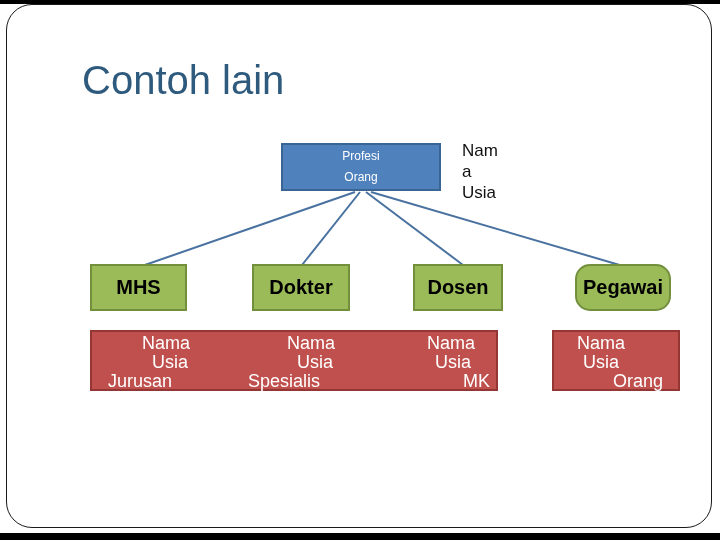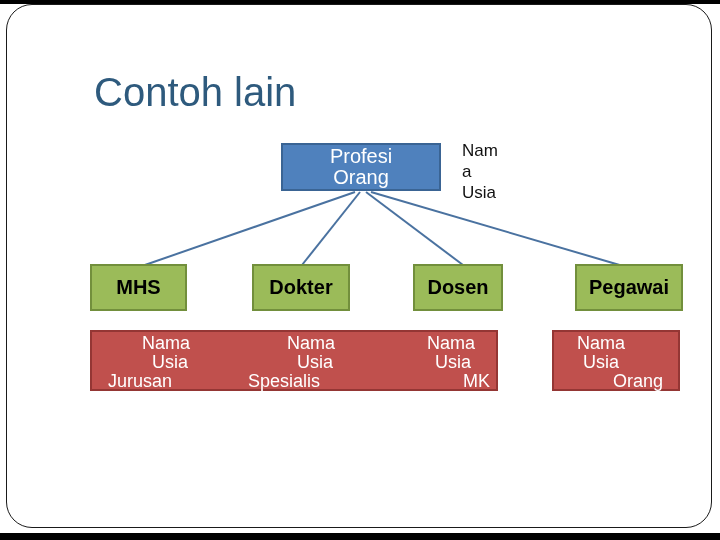--- a/index.html
+++ b/index.html
@@ -8,44 +8,44 @@
     font-family:"Liberation Sans",sans-serif;overflow:hidden;
   }
   .edge-bar{position:absolute;left:0;width:720px;background:#000000;}
   .edge-bar.top{top:0;height:4px;}
   .edge-bar.bottom{top:533px;height:7px;}
   .slide-frame{
     position:absolute;left:6px;top:4px;width:706px;height:524px;
     border:1px solid #1a1a1a;border-radius:26px;background:#ffffff;box-sizing:border-box;
   }
   .slide-title{
-    position:absolute;left:82px;top:58px;margin:12px;
+    position:absolute;left:82px;top:58px;margin:0;
     font-size:40px;font-weight:normal;color:#2e5a7d;white-space:nowrap;
   }
   .root-box{
     position:absolute;left:281px;top:143px;width:160px;height:48px;
     background:#4f81bd;border:2px solid #3a6494;box-sizing:border-box;
     display:flex;flex-direction:column;align-items:center;justify-content:center;
-    color:#ffffff;font-size:20px;line-height:21px;
+    color:#ffffff;font-size:12px;line-height:21px;
   }
   .annotation{
     position:absolute;left:462px;top:140px;
     color:#111111;font-size:17px;line-height:21px;
   }
   .connectors{position:absolute;left:0;top:0;width:720px;height:540px;pointer-events:none;}
   .subtype{
     position:absolute;top:264px;height:47px;
     background:#9bbb59;border:2px solid #728f3c;box-sizing:border-box;
     display:flex;align-items:center;justify-content:center;
     color:#000000;font-weight:bold;font-size:20px;
   }
   .subtype.mhs{left:90px;width:97px;}
   .subtype.dokter{left:252px;width:98px;}
   .subtype.dosen{left:413px;width:90px;}
-  .subtype.pegawai{left:575px;width:108px;}
+  .subtype.pegawai{left:575px;width:96px;border-radius:15px;}
   .attr-band{
     position:absolute;top:330px;height:61px;
     background:#c0504d;border:2px solid #943634;box-sizing:border-box;
   }
   .attr-band.left{left:90px;width:408px;}
   .attr-band.right{left:552px;width:128px;}
   .attr-text{
     position:absolute;color:#ffffff;font-size:18px;line-height:19px;white-space:nowrap;
   }
 </style>

